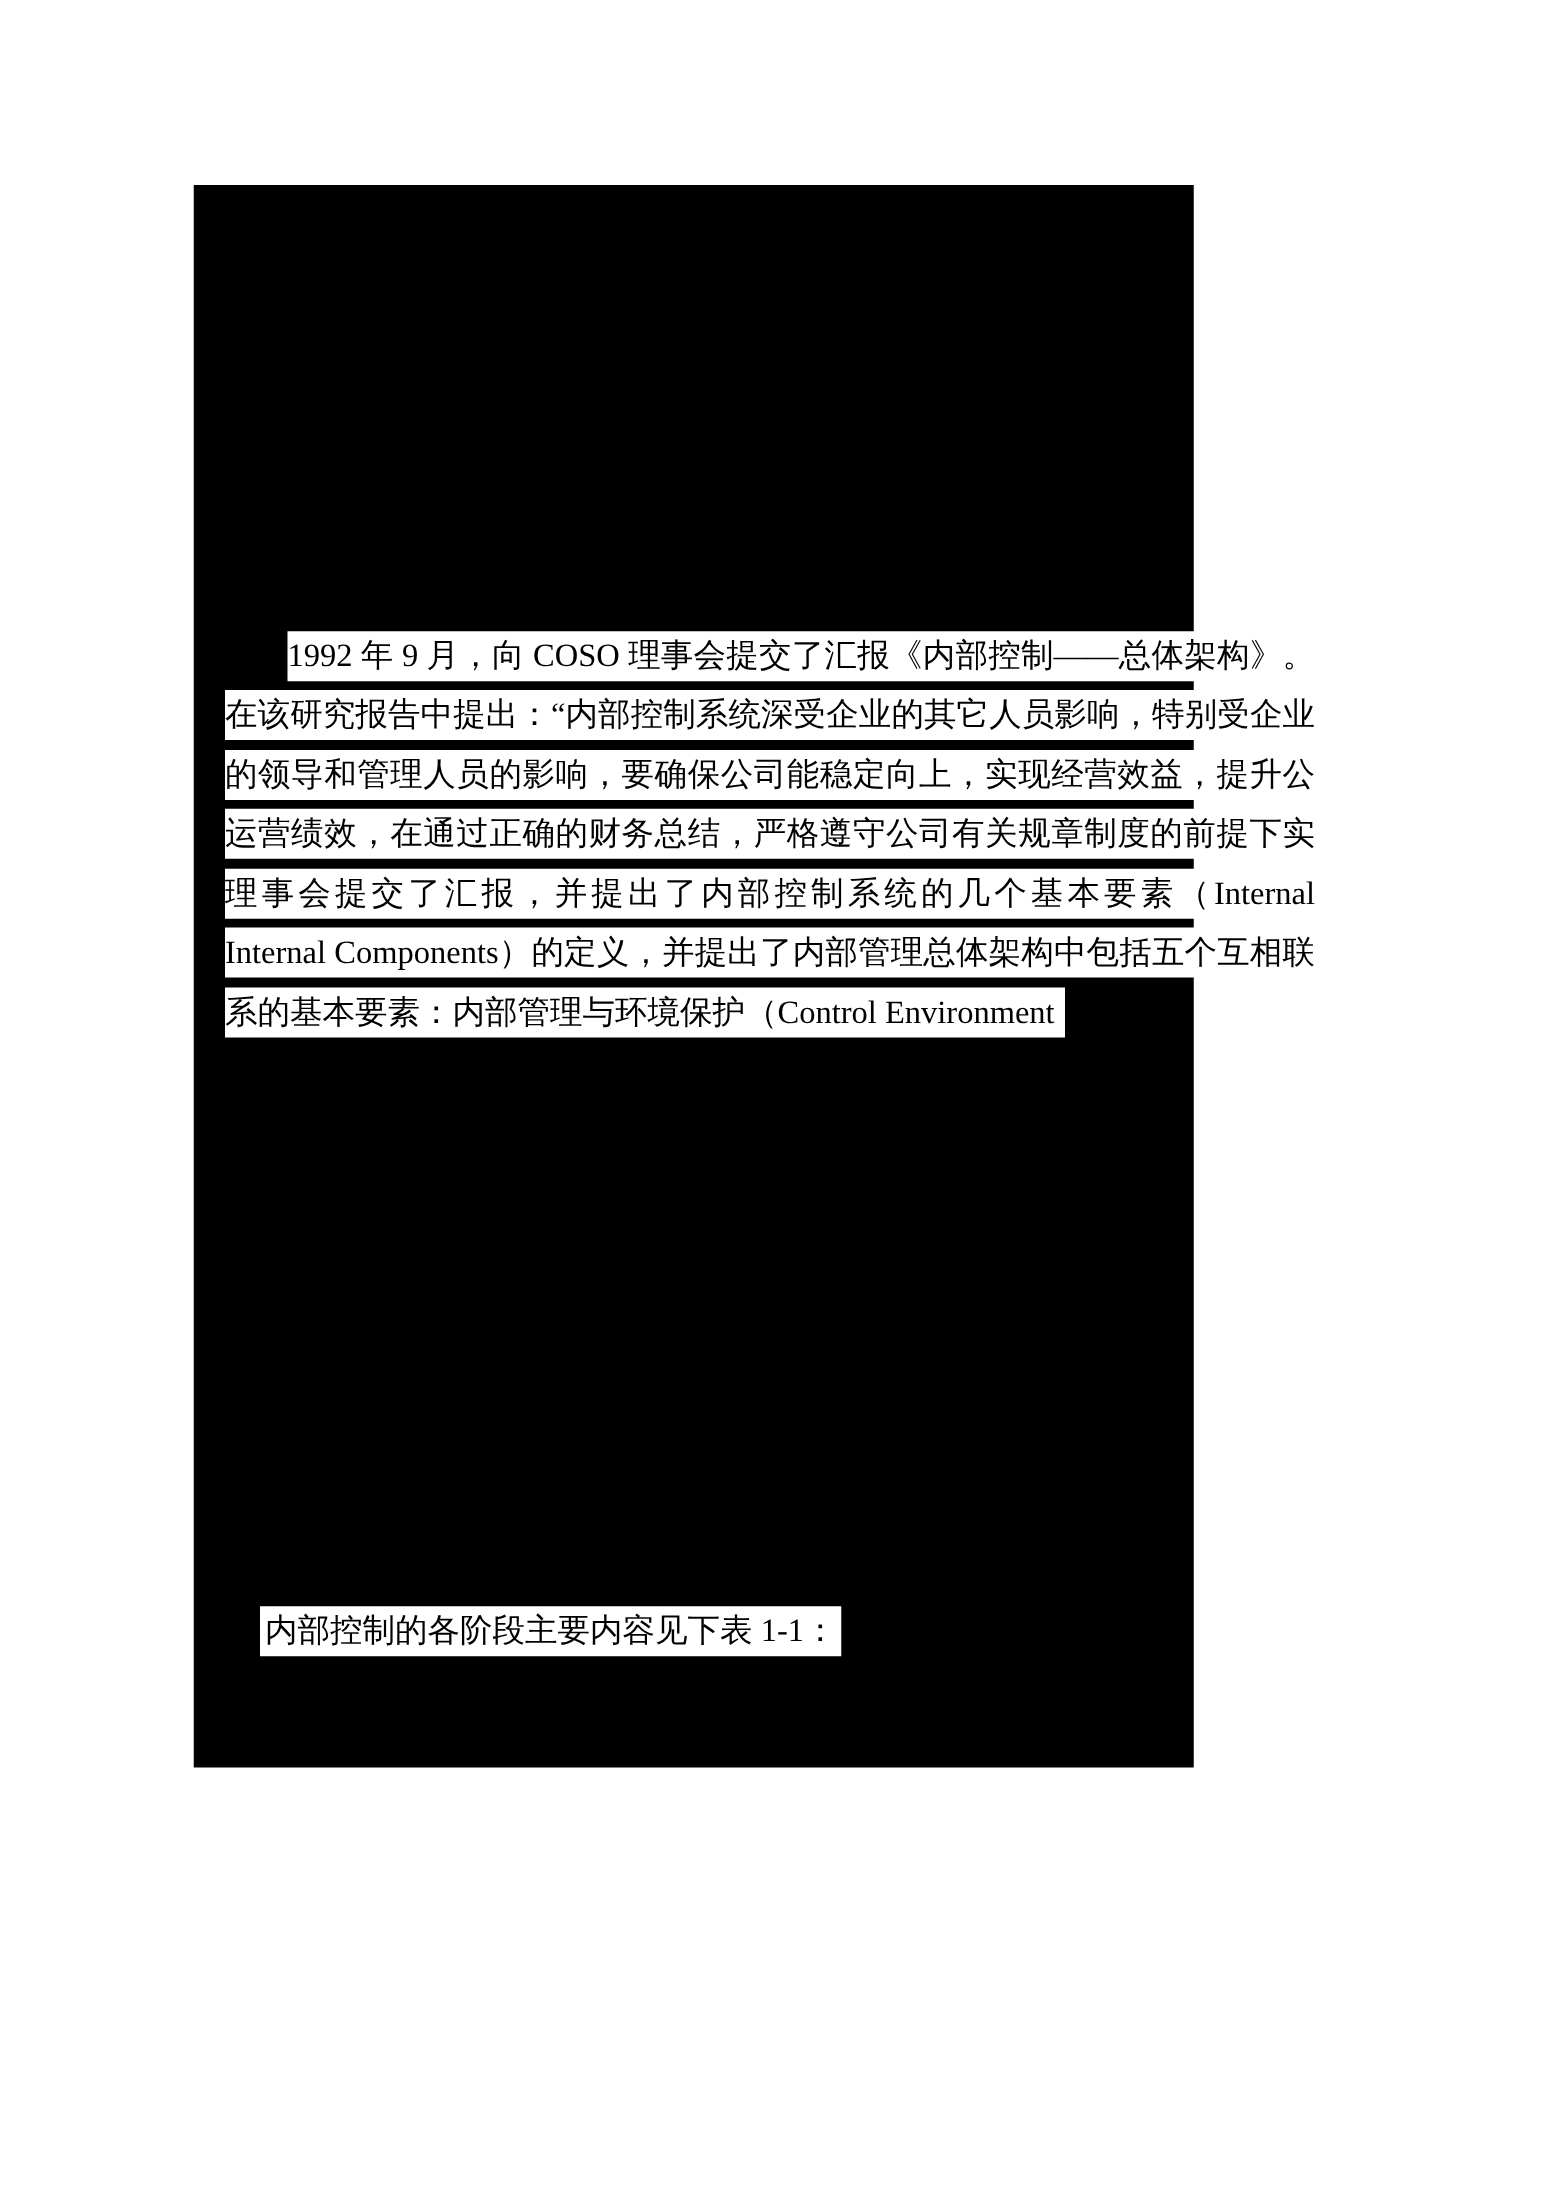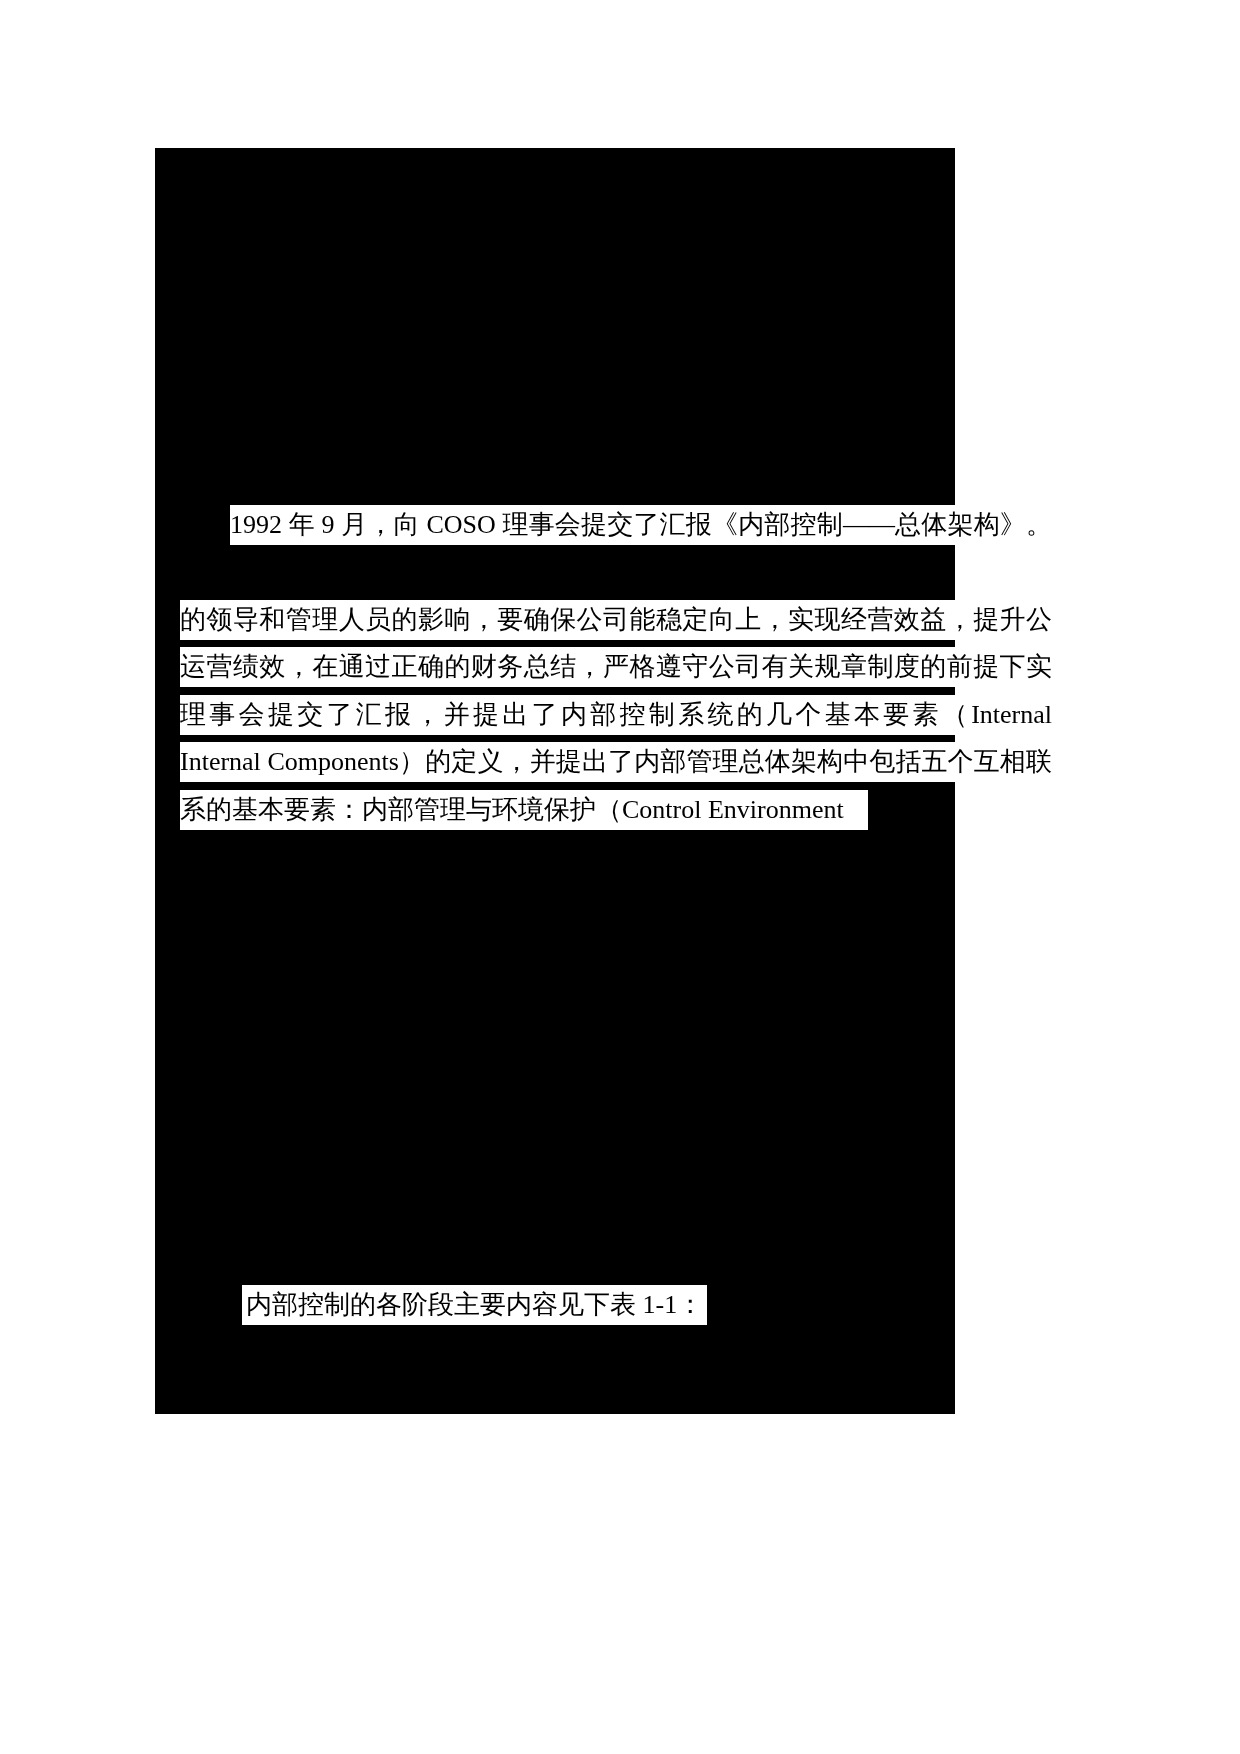--- a/index.html
+++ b/index.html
@@ -37,32 +37,33 @@
       text-align: justify;
       text-align-last: justify;
       overflow: hidden;
     }
     .line-1 { left: 230px; top: 505px; width: 822px; }
     .line-2 { left: 180px; top: 552px; width: 872px; }
     .line-3 { left: 180px; top: 600px; width: 872px; }
     .line-4 { left: 180px; top: 647px; width: 872px; }
     .line-5 { left: 180px; top: 695px; width: 872px; }
     .line-6 { left: 180px; top: 742px; width: 872px; }
-    .line-7 { left: 180px; top: 790px; padding-right: 24px; }
-    .caption-line { left: 208px; top: 1285px; padding: 0 4px; margin-left: 34px; }
+    .line-7 { left: 180px; top: 790px; padding-right: 8px; }
+    .caption-line { left: 208px; top: 1285px; padding: 0 4px; }
   </style>
 </head>
 <body>
 
 <div class="page">
 
   <div class="redact-block"></div>
 
   <div class="text-line justified line-1">1992 年 9 月，向 COSO 理事会提交了汇报《内部控制——总体架构》。他</div>
 
+  <div class="text-line justified line-2">在该研究报告中提出：“内部控制系统深受企业的其它人员影响，特别受企业</div>
 
   <div class="text-line justified line-3">的领导和管理人员的影响，要确保公司能稳定向上，实现经营效益，提升公司</div>
 
   <div class="text-line justified line-4">运营绩效，在通过正确的财务总结，严格遵守公司有关规章制度的前提下实现</div>
 
   <div class="text-line justified line-5">理事会提交了汇报，并提出了内部控制系统的几个基本要素（Internal</div>
 
   <div class="text-line justified line-6">Internal Components）的定义，并提出了内部管理总体架构中包括五个互相联</div>
 
   <div class="text-line line-7">系的基本要素：内部管理与环境保护（Control Environment</div>

